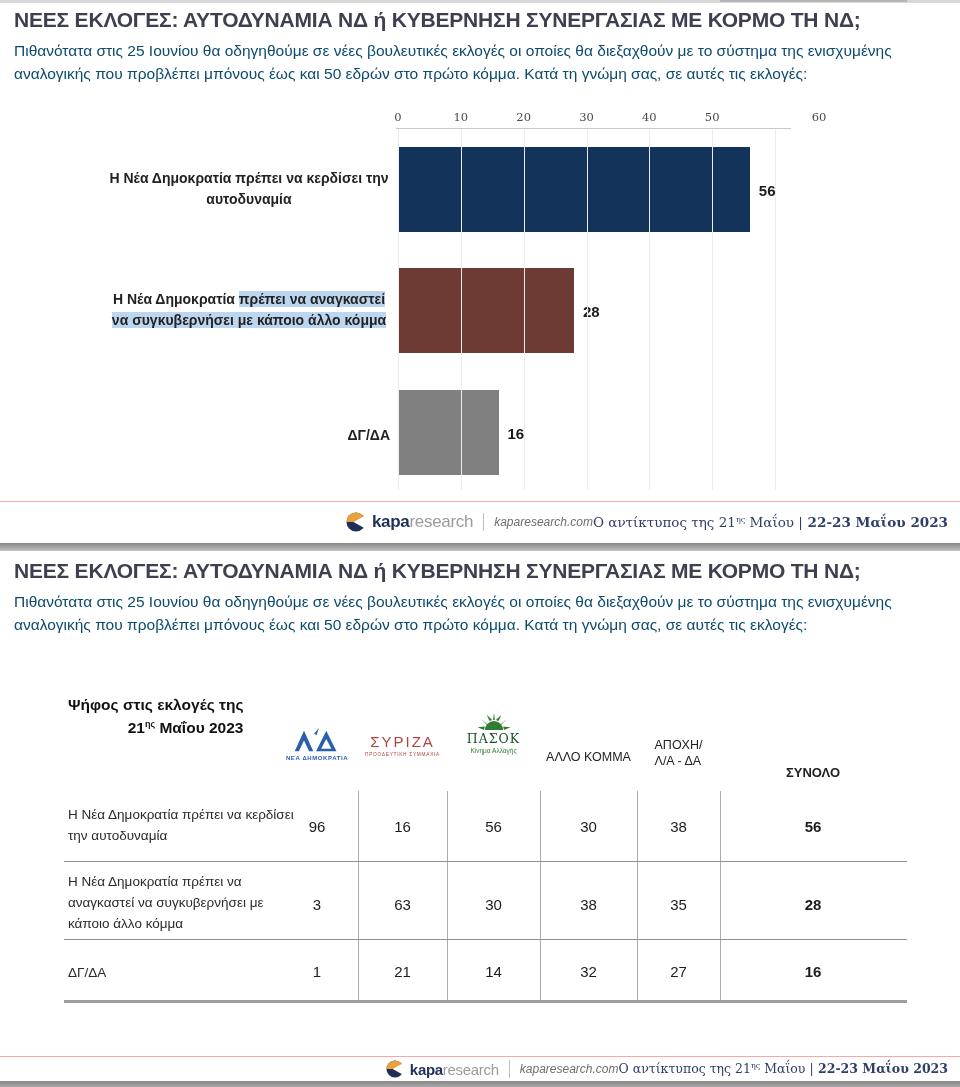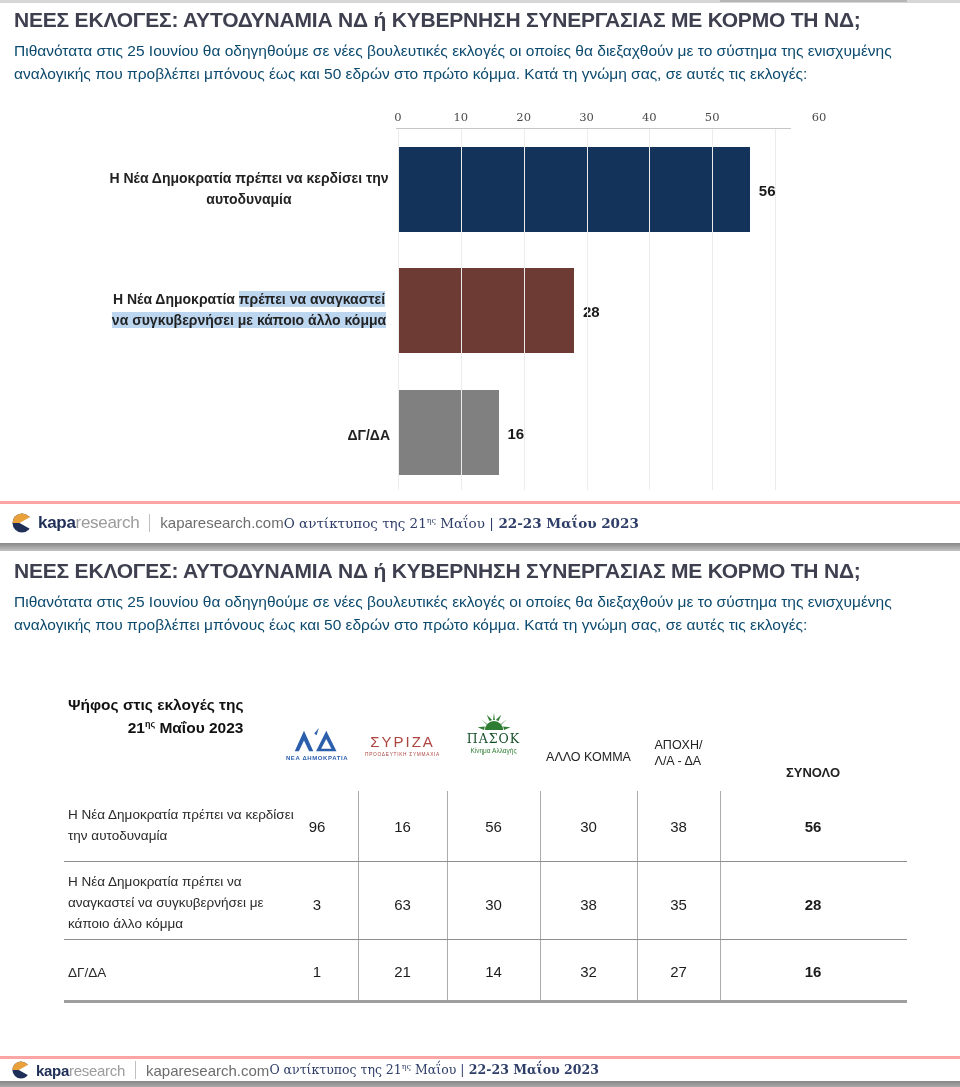--- a/index.html
+++ b/index.html
@@ -22,28 +22,28 @@
   .gridline{position:absolute;top:19px;bottom:0;width:1px;background:#ececec;}
   .bar-row{position:absolute;left:0;width:100%;height:85px;}
   .bar{position:absolute;left:0;top:0;height:100%;}
   .bar-value{position:absolute;top:50%;transform:translateY(-50%);
              font-size:15px;font-weight:bold;color:#1a1a1a;}
   .cat-label{position:absolute;right:570px;max-width:282px;text-align:center;
              font-size:14px;font-weight:bold;color:#222;line-height:1.5;}
   .hl{background:#bcd6f0;}
 
   
-  .footer{position:absolute;left:0;width:100%;height:40px;border-top:3px solid #fca5a5;
-          display:flex;align-items:center;justify-content:flex-start;padding:0 12px;box-sizing:border-box;}
+  .footer{position:absolute;left:0;width:100%;height:40px;border-top:1px solid #fca5a5;
+          display:flex;align-items:center;justify-content:flex-end;padding:0 12px;box-sizing:border-box;}
   .footer-left{display:flex;align-items:center;}
   .brand-icon{margin-right:6px;}
   .brand-bold{font-size:17px;font-weight:bold;color:#1f2f58;letter-spacing:-0.3px;}
   .brand-light{font-size:17px;color:#9b9b9b;letter-spacing:-0.3px;}
   .brand-div{width:1px;height:18px;background:#bfbfbf;margin:0 10px;}
-  .site{font-size:15px;color:#6d6d6d;}
+  .site{font-size:12px;color:#6d6d6d;font-style:italic;}
   .footer-note{font-family:"DejaVu Serif",serif;font-size:13.5px;color:#2f3e68;white-space:nowrap;}
   .footer-note sup{font-size:8px;}
   .divider-bar{position:absolute;left:0;width:100%;height:8px;
                background:linear-gradient(#878787,#c2c2c2);}
   .bottom-bar{position:absolute;left:0;top:1081px;width:100%;height:6px;
               background:linear-gradient(#878787,#a8a8a8);}
 
   
   .table-caption{position:absolute;left:68px;top:693px;font-size:15.5px;font-weight:bold;
                  color:#111;line-height:1.5;text-align:right;}

